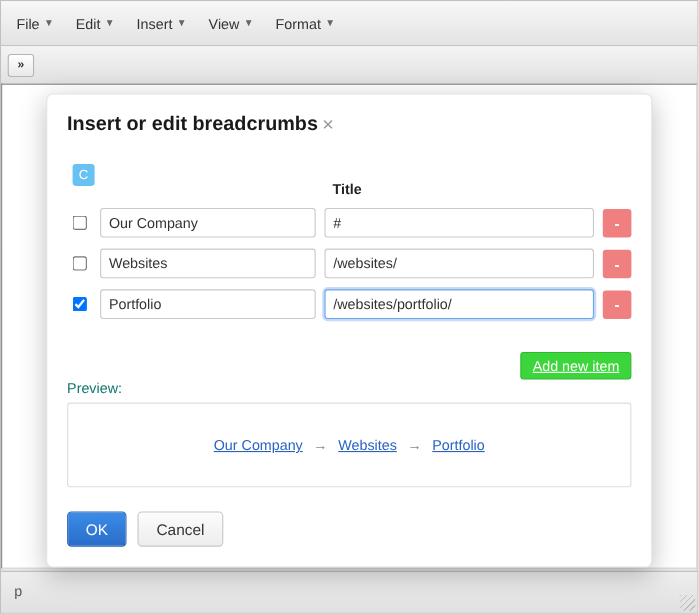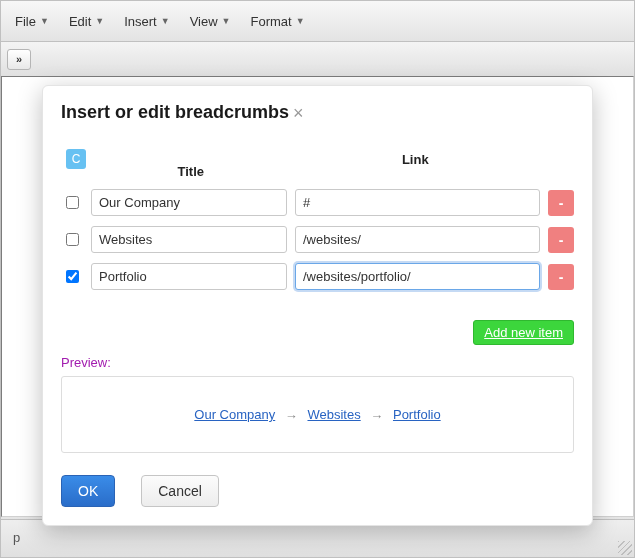--- a/index.html
+++ b/index.html
@@ -29,28 +29,28 @@
   .row { display: flex; align-items: center; gap: 8px; margin-bottom: 10px; }
   .chk { width: 22px; display: flex; justify-content: center; }
   .chk input { margin: 0; }
   .inp { border: 1px solid #c9c9c9; border-radius: 3px; padding: 5px 7px; font-size: 13px; color: #333; width: 100%; font-family: inherit; }
   .inp.focused { border-color: #6aa7e8; box-shadow: 0 0 0 2px rgba(88,150,224,.35); outline: none; }
   .col-title { flex: 1; }
   .col-link { flex: 1.25; }
   .btn-del { background: #f08080; color: #fff; border: none; border-radius: 3px; width: 26px; height: 26px; font-weight: bold; cursor: pointer; font-size: 14px; line-height: 1; }
   .actions-right { text-align: right; padding-top: 20px; }
   .btn-add { background: #3cd63c; color: #fff; border: 1px solid #2fb82f; padding: 4px 10px; border-radius: 3px; text-decoration: underline; cursor: pointer; font-size: 13px; }
-  .preview-lbl { margin-top: 10px; color: #a21caf; }
+  .preview-lbl { color: #0f766e; }
   .preview-box { border: 1px solid #ddd; border-radius: 3px; margin-top: 6px; padding: 30px 10px; text-align: center; }
   .crumb-link { color: #2863c2; text-decoration: underline; cursor: pointer; }
   .crumb-sep { color: #888; margin: 0 6px; }
   .dialog-footer { border: none; padding: 10px 18px 18px 18px; display: flex; gap: 10px; }
   .btn { border-radius: 4px; padding: 7px 16px; font-size: 14px; cursor: pointer; }
   .btn-primary { background: linear-gradient(#3a8ce8,#2a6dc9); color: #fff; border: 1px solid #2a63b5; }
-  .btn-default { background: linear-gradient(#fcfcfc,#ededed); color: #333; border: 1px solid #c5c5c5; margin-left: 16px; }
+  .btn-default { background: linear-gradient(#fcfcfc,#ededed); color: #333; border: 1px solid #c5c5c5; }
 </style>
 </head>
 <body>
 
 <div class="app">
 
   <div class="menubar">
     <div class="menu-item">
       <span>File</span>
       <span class="caret">▼</span>
@@ -94,21 +94,20 @@
         <span class="close-x">×</span>
       </div>
 
       <div class="dialog-body">
 
         <div class="hdr-row">
           <div class="col-c">
             <span class="badge-c">C</span>
           </div>
           <div class="col-title-h">Title</div>
-          <div class="col-link-h">Link</div>
           <div class="col-del"></div>
         </div>
 
         <div class="row">
           <div class="chk">
               <input type="checkbox" style="">
             </div>
           <div class="col-title"><input class="inp" value="Our Company" style=""></div>
           <div class="col-link"><input class="inp" value="#" style=""></div>
           <button class="btn-del"><span>-</span></button>

